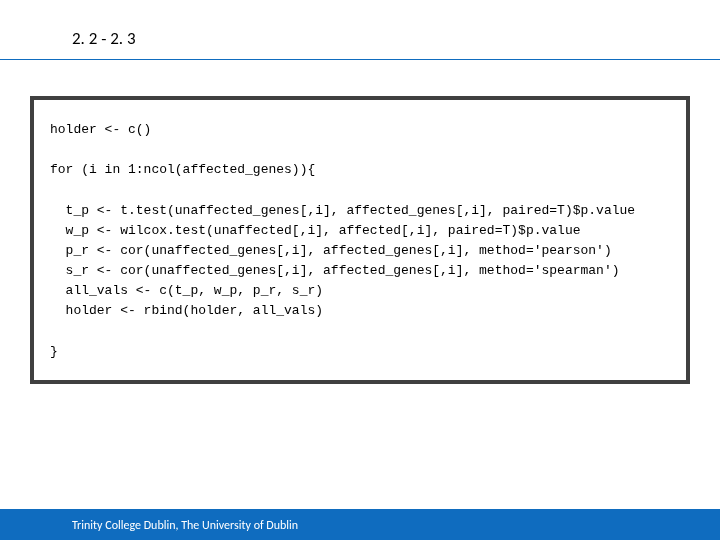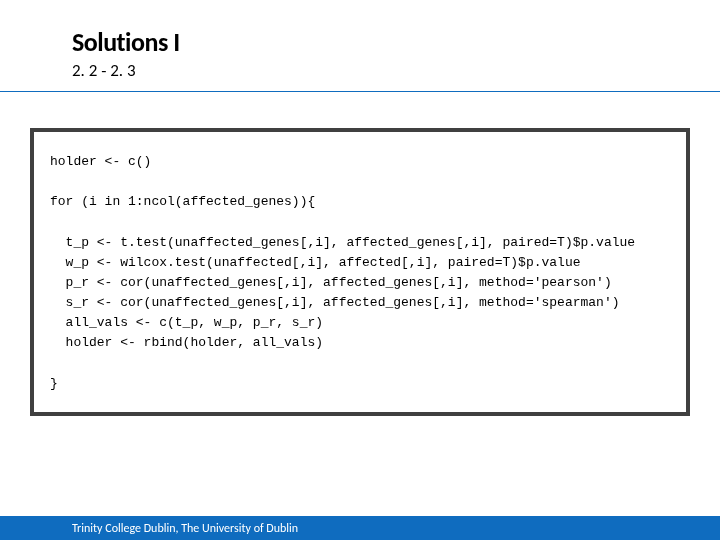--- a/index.html
+++ b/index.html
@@ -43,37 +43,36 @@
     font-size: 13px;
     line-height: 1.55;
     white-space: pre;
     color: #000;
   }
   .footer {
     position: absolute;
     left: 0;
     right: 0;
     bottom: 0;
-    height: 24px;
+    height: 31px;
     background: #0f6cbf;
     display: flex;
     align-items: center;
     padding-left: 72px;
   }
   .footer-text {
     color: #ffffff;
     font-size: 12px;
     font-weight: 400;
   }
 </style>
 </head>
 <body>
 
 <div class="header">
-  <div class="title">Solutions I</div>
   <div class="subtitle">2. 2 - 2. 3</div>
 </div>
 <hr class="rule">
 
 <div class="codebox">
   <pre>holder &lt;- c()
 
 for (i in 1:ncol(affected_genes)){
 
   t_p &lt;- t.test(unaffected_genes[,i], affected_genes[,i], paired=T)$p.value

